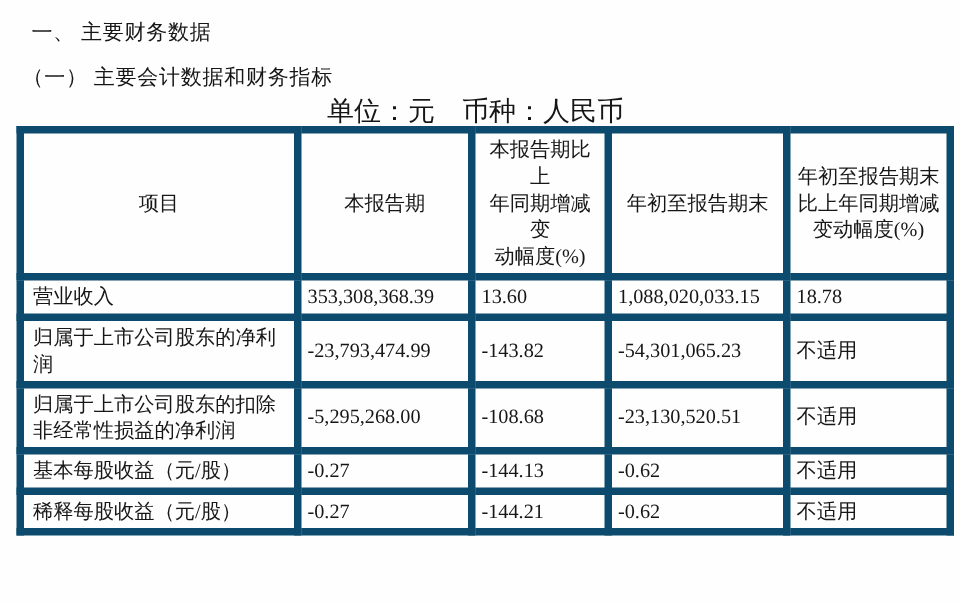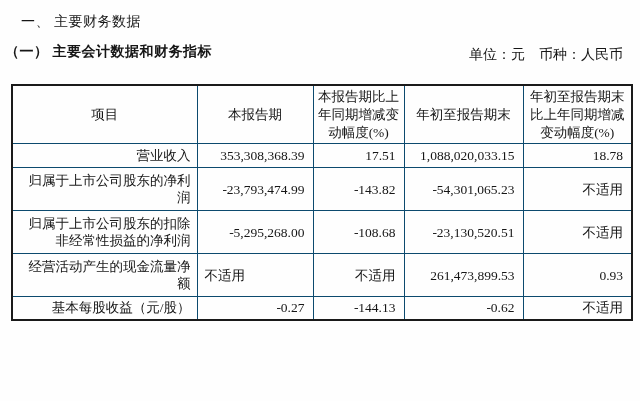--- a/index.html
+++ b/index.html
@@ -13,60 +13,60 @@
   }
   .heading1 {
     position: absolute;
     left: 21px; top: 13px;
     font-size: 14px;
     font-weight: normal;
     letter-spacing: 0.5px;
   }
   .heading2 {
     position: absolute;
-    left: 5px; top: 43px;
+    left: 15px; top: 43px;
     font-size: 14px;
-    font-weight: bold;
+    font-weight: normal;
     letter-spacing: 0.5px;
   }
   .unit-note {
     position: absolute;
-    left: 11px; top: 46px;
+    left: 11px; top: 62px;
     width: 620px;
-    text-align: right;
-    font-size: 14px;
+    text-align: center;
+    font-size: 18px;
     padding-right: 8px;
   }
   table.fin-table {
     position: absolute;
     left: 11px; top: 84px;
     width: 620px;
     border-collapse: collapse;
     table-layout: fixed;
     font-size: 13.5px;
     line-height: 1.32;
   }
   table.fin-table th, table.fin-table td {
-    border: 1px solid #0c4a6e;
+    border: 5px solid #0c4a6e;
     vertical-align: middle;
     white-space: pre-line;
     overflow: hidden;
   }
   table.fin-table { border: 2px solid #1a1a1a; }
   table.fin-table th {
     font-weight: normal;
     text-align: center;
     padding: 2px 4px;
   }
   td.cell-item {
-    text-align: right;
+    text-align: left;
     padding: 2px 6px 2px 6px;
   }
   td.cell-num {
-    text-align: right;
+    text-align: left;
     padding: 2px 8px 2px 4px;
   }
   td.cell-left {
     text-align: left;
     padding: 2px 4px 2px 7px;
   }
 </style>
 </head>
 <body>
 
@@ -92,47 +92,47 @@
       <th>年初至报告期末</th>
       <th>年初至报告期末
 比上年同期增减
 变动幅度(%)</th>
     </tr>
   </thead>
   <tbody>
     <tr style="height:24px">
       <td class="cell-item">营业收入</td>
       <td class="cell-num">353,308,368.39</td>
-      <td class="cell-num">17.51</td>
+      <td class="cell-num">13.60</td>
       <td class="cell-num">1,088,020,033.15</td>
       <td class="cell-num">18.78</td>
     </tr>
     <tr style="height:43px">
       <td class="cell-item">归属于上市公司股东的净利润</td>
       <td class="cell-num">-23,793,474.99</td>
       <td class="cell-num">-143.82</td>
       <td class="cell-num">-54,301,065.23</td>
       <td class="cell-num">不适用</td>
     </tr>
     <tr style="height:43px">
       <td class="cell-item">归属于上市公司股东的扣除非经常性损益的净利润</td>
       <td class="cell-num">-5,295,268.00</td>
       <td class="cell-num">-108.68</td>
       <td class="cell-num">-23,130,520.51</td>
       <td class="cell-num">不适用</td>
     </tr>
-    <tr style="height:43px">
-      <td class="cell-item">经营活动产生的现金流量净额</td>
-      <td class="cell-left">不适用</td>
-      <td class="cell-num">不适用</td>
-      <td class="cell-num">261,473,899.53</td>
-      <td class="cell-num">0.93</td>
-    </tr>
     <tr style="height:22px">
       <td class="cell-item">基本每股收益（元/股）</td>
       <td class="cell-num">-0.27</td>
       <td class="cell-num">-144.13</td>
+      <td class="cell-num">-0.62</td>
+      <td class="cell-num">不适用</td>
+    </tr>
+    <tr style="height:22px">
+      <td class="cell-item">稀释每股收益（元/股）</td>
+      <td class="cell-num">-0.27</td>
+      <td class="cell-num">-144.21</td>
       <td class="cell-num">-0.62</td>
       <td class="cell-num">不适用</td>
     </tr>
 
   </tbody>
 </table>
 
 </body></html>

